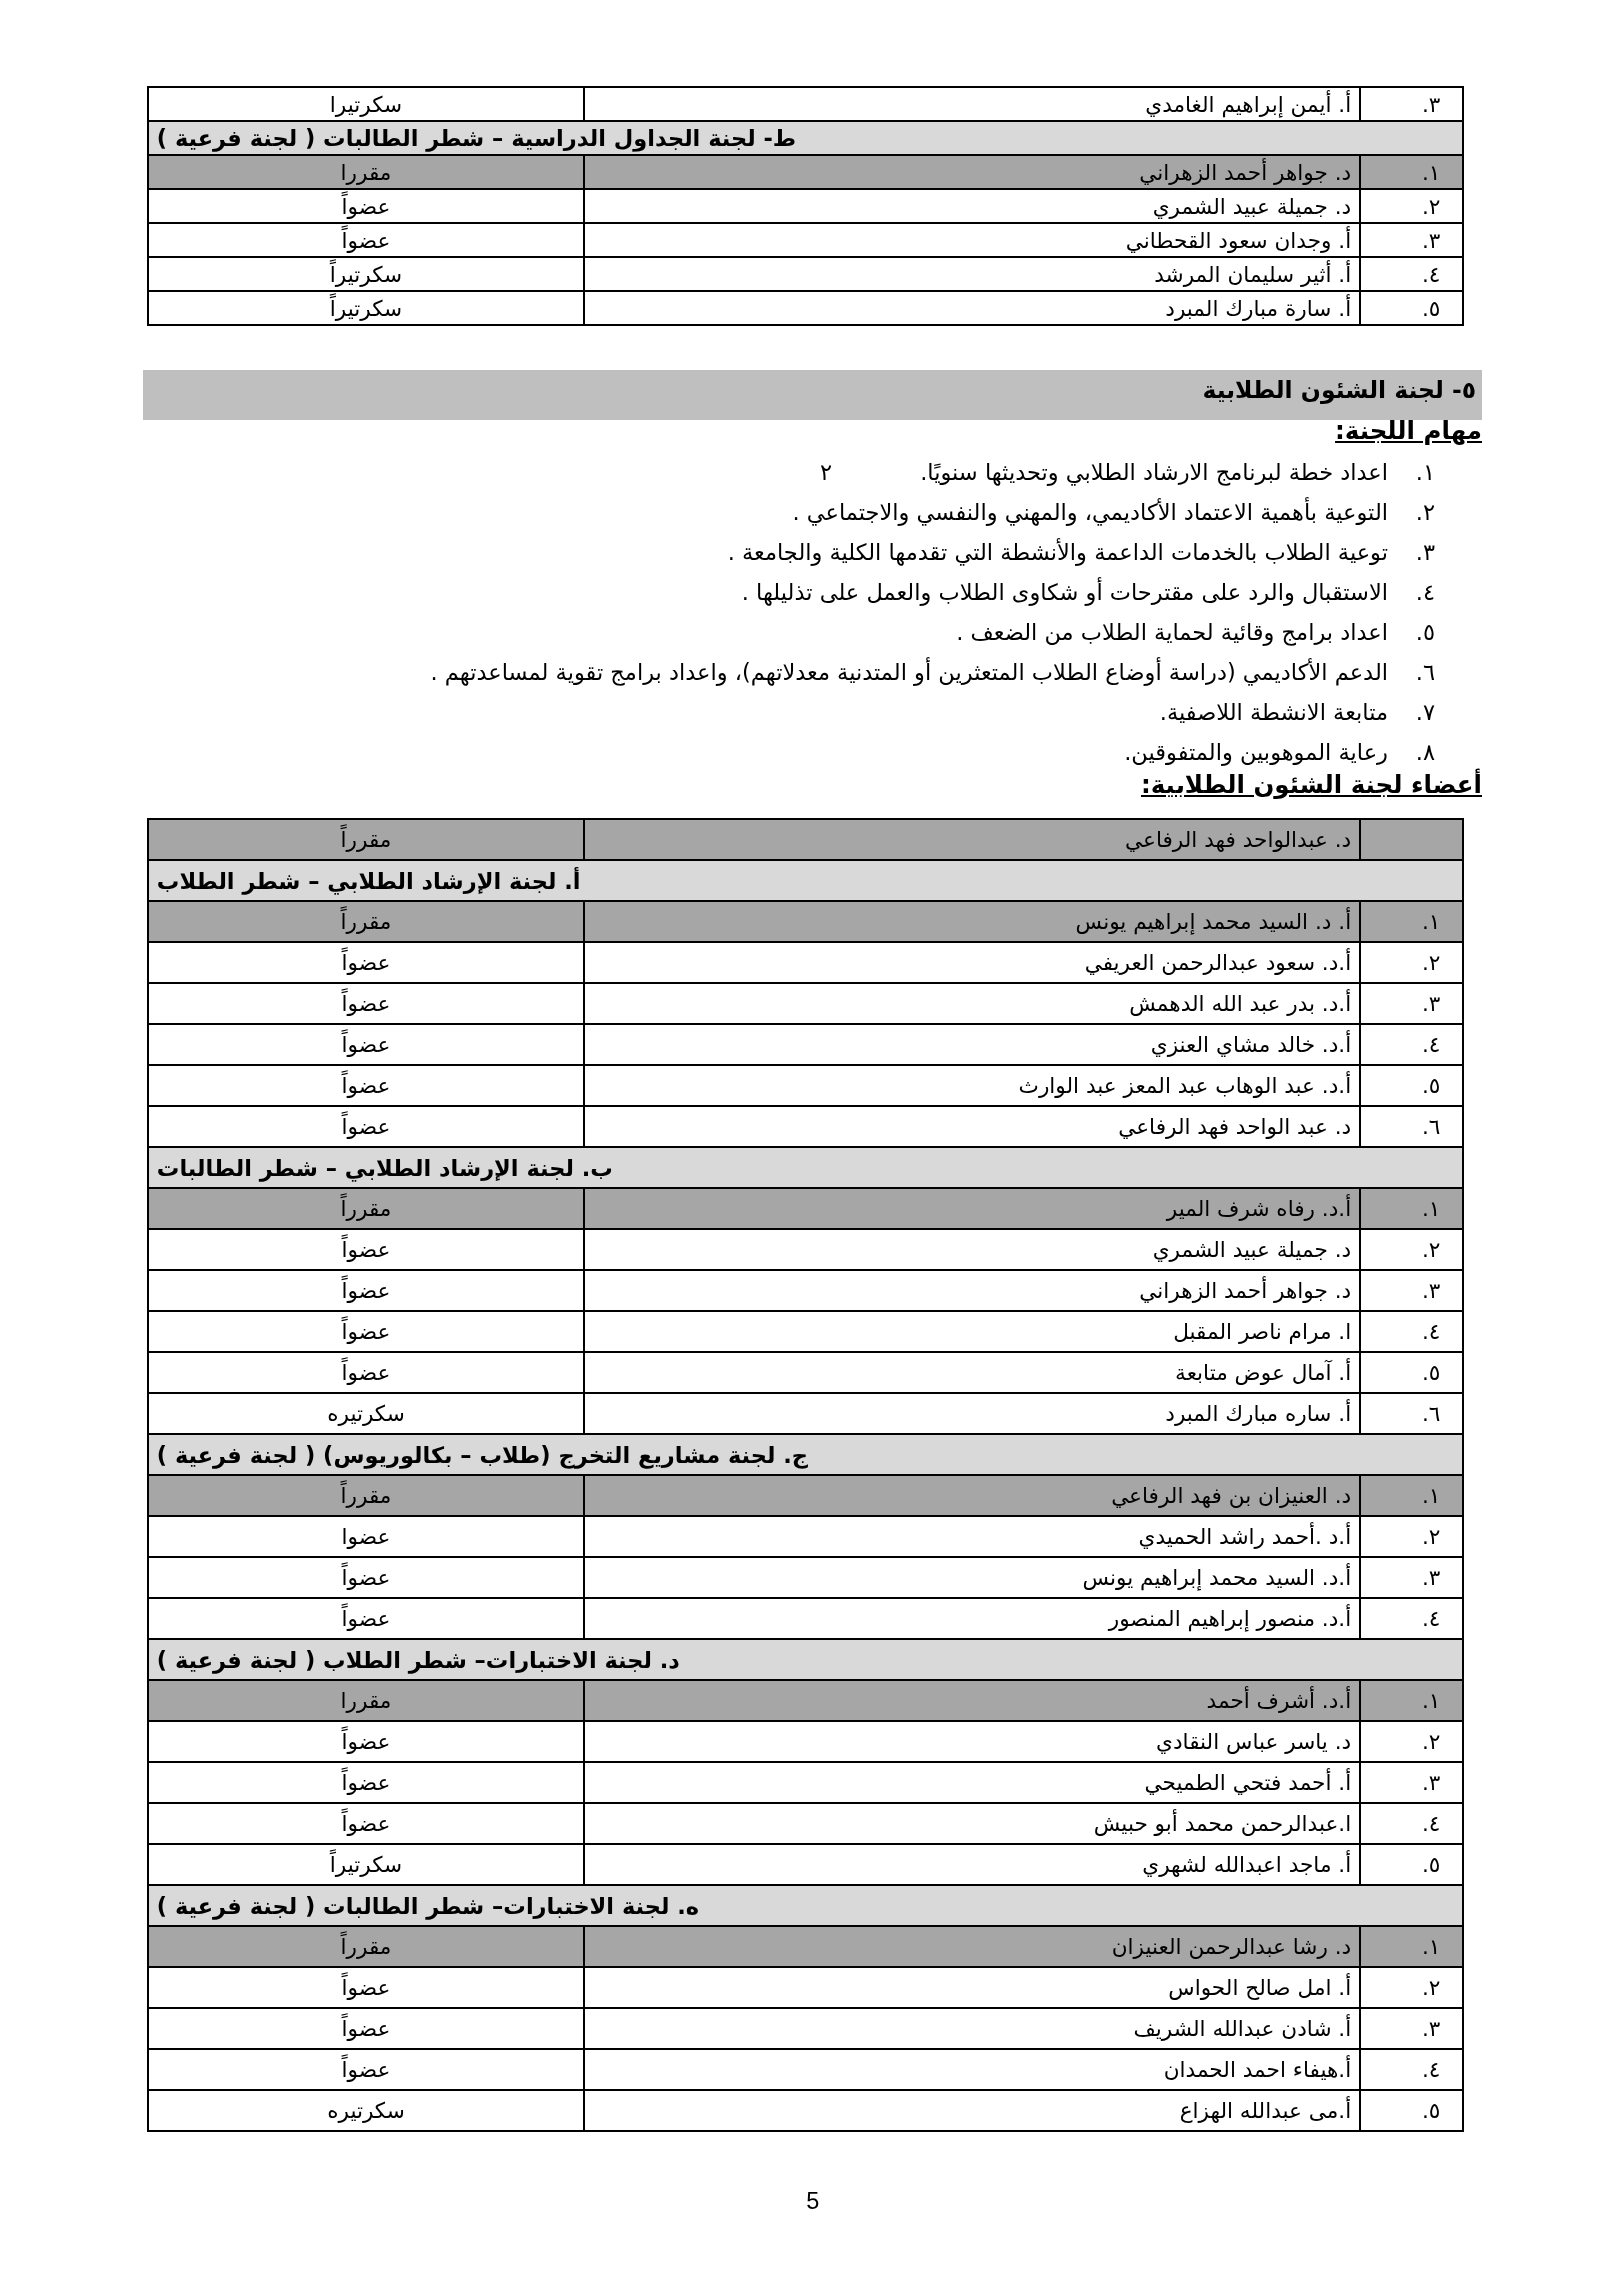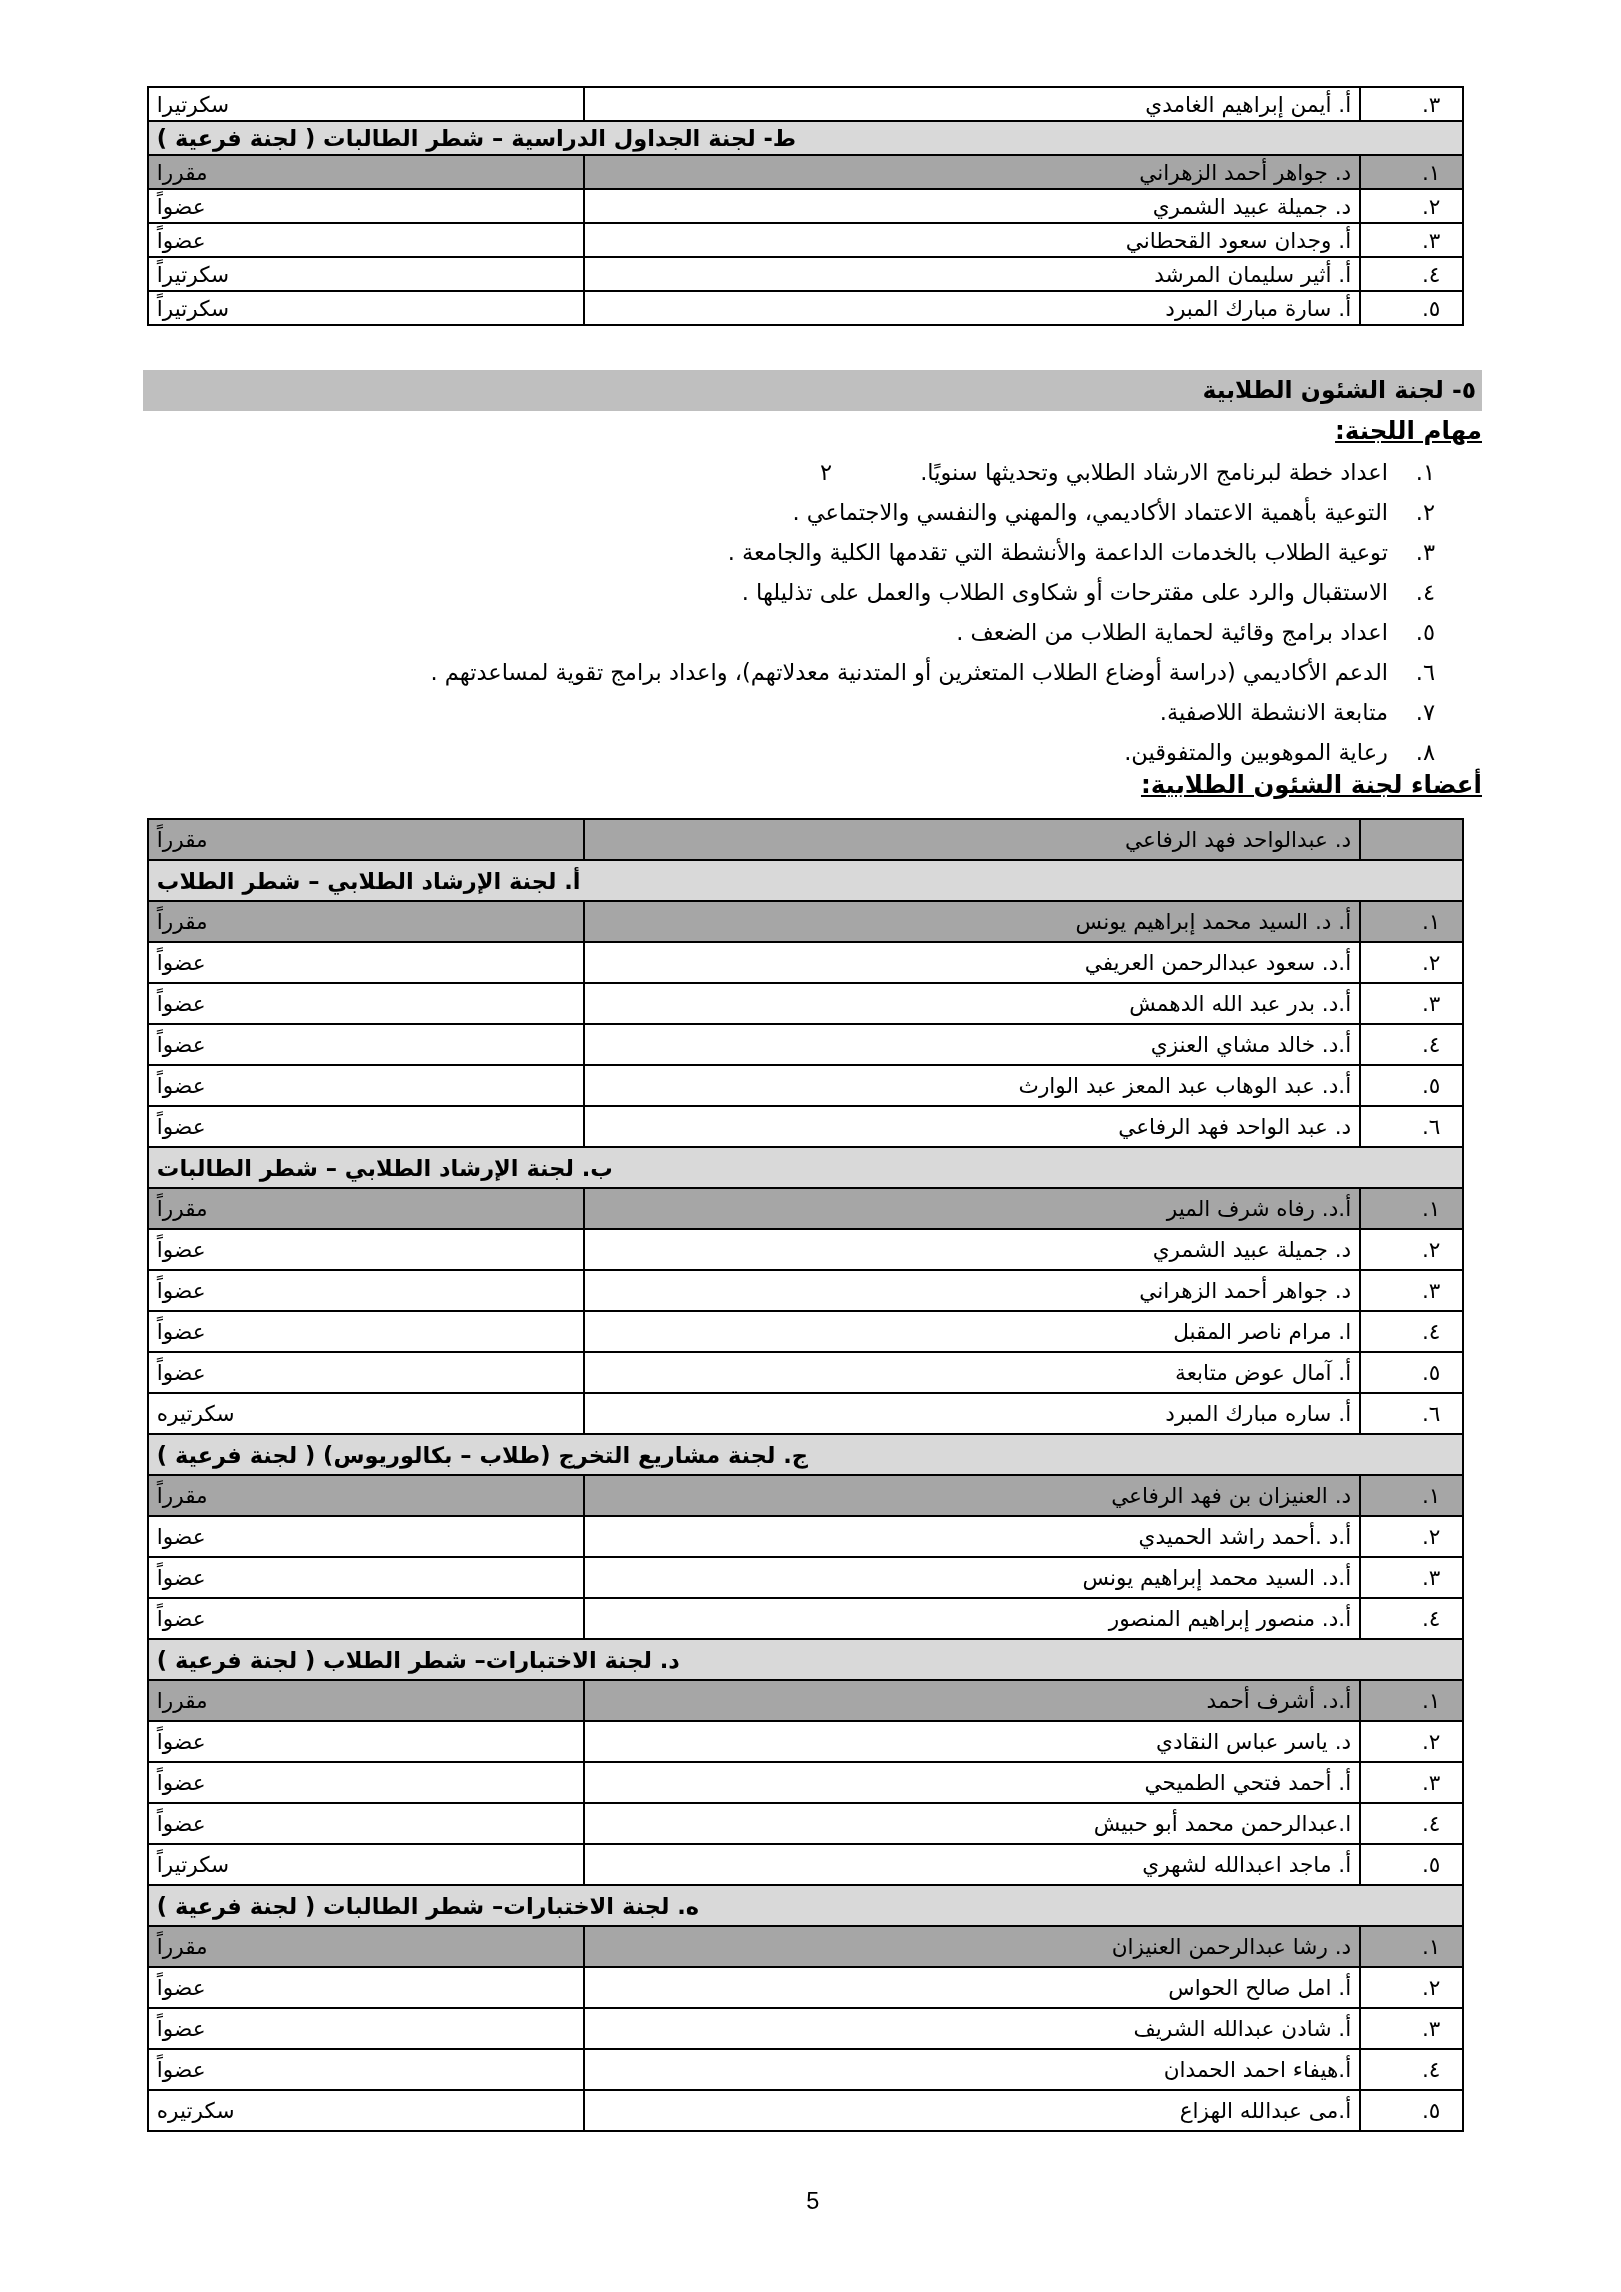--- a/index.html
+++ b/index.html
@@ -19,37 +19,37 @@
   table.grid td {
     border: 2.9px solid #000;
     padding: 0 7.8px;
     font-size: 21.6px;
     white-space: nowrap;
     overflow: hidden;
     vertical-align: middle;
   }
   table.grid td.num { text-align: right; padding-right: 21.6px; }
   table.grid td.name { text-align: right; }
-  table.grid td.role { text-align: left; }
+  table.grid td.role { text-align: center; }
   table.grid tr.group td {
     background: #d9d9d9;
     text-align: left;
     font-weight: bold;
     font-size: 22.5px;
   }
   table.grid tr.head td { background: #a6a6a6; }
   table.grid tr.member td { background: #ffffff; }
 
   #t1 { left: 147px; top: 86px; width: 1315px; }
   #t1 tr { height: 34px; }
   #t2 { left: 147px; top: 818px; width: 1315px; }
   #t2 tr { height: 41px; }
 
   .section-bar {
-    position: absolute; left: 143px; top: 370px; width: 1339px; height: 41px;
+    position: absolute; left: 143px; top: 370px; width: 1339px; height: 50px;
     background: #bfbfbf; direction: rtl;
   }
   .section-bar span {
     position: absolute; right: 5.9px; top: 5.9px;
     font-size: 23.5px; font-weight: bold;
   }
   .subhead {
     position: absolute; right: 139px; direction: rtl;
     font-size: 24.5px; font-weight: bold; text-decoration: underline;
   }

